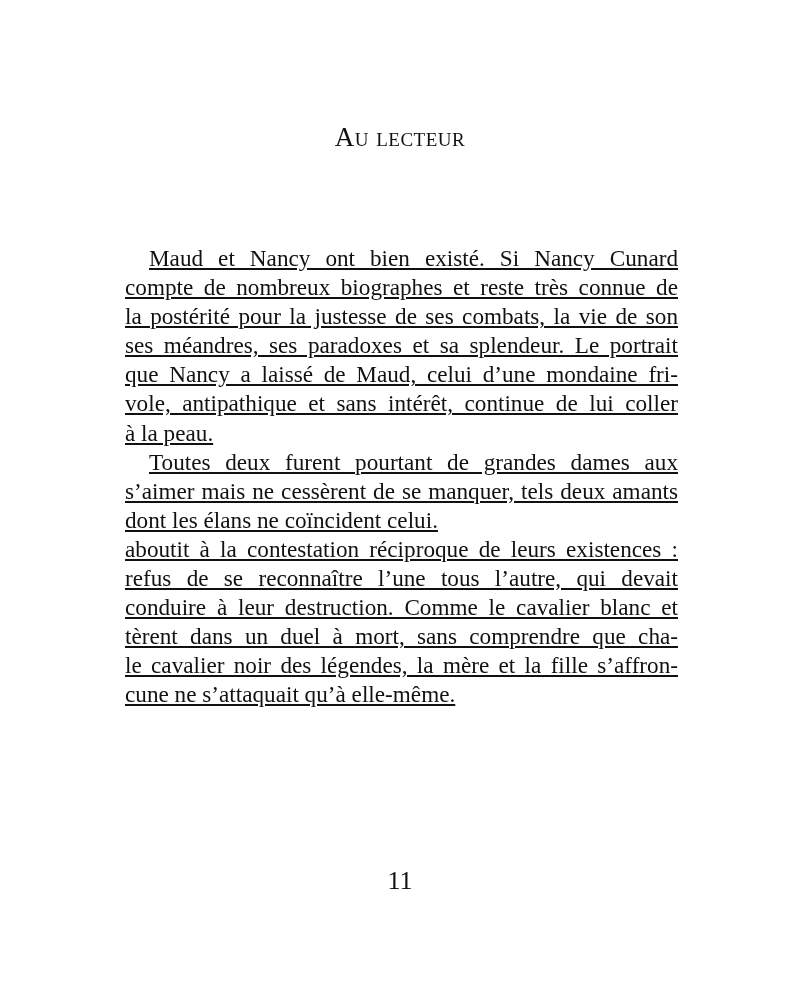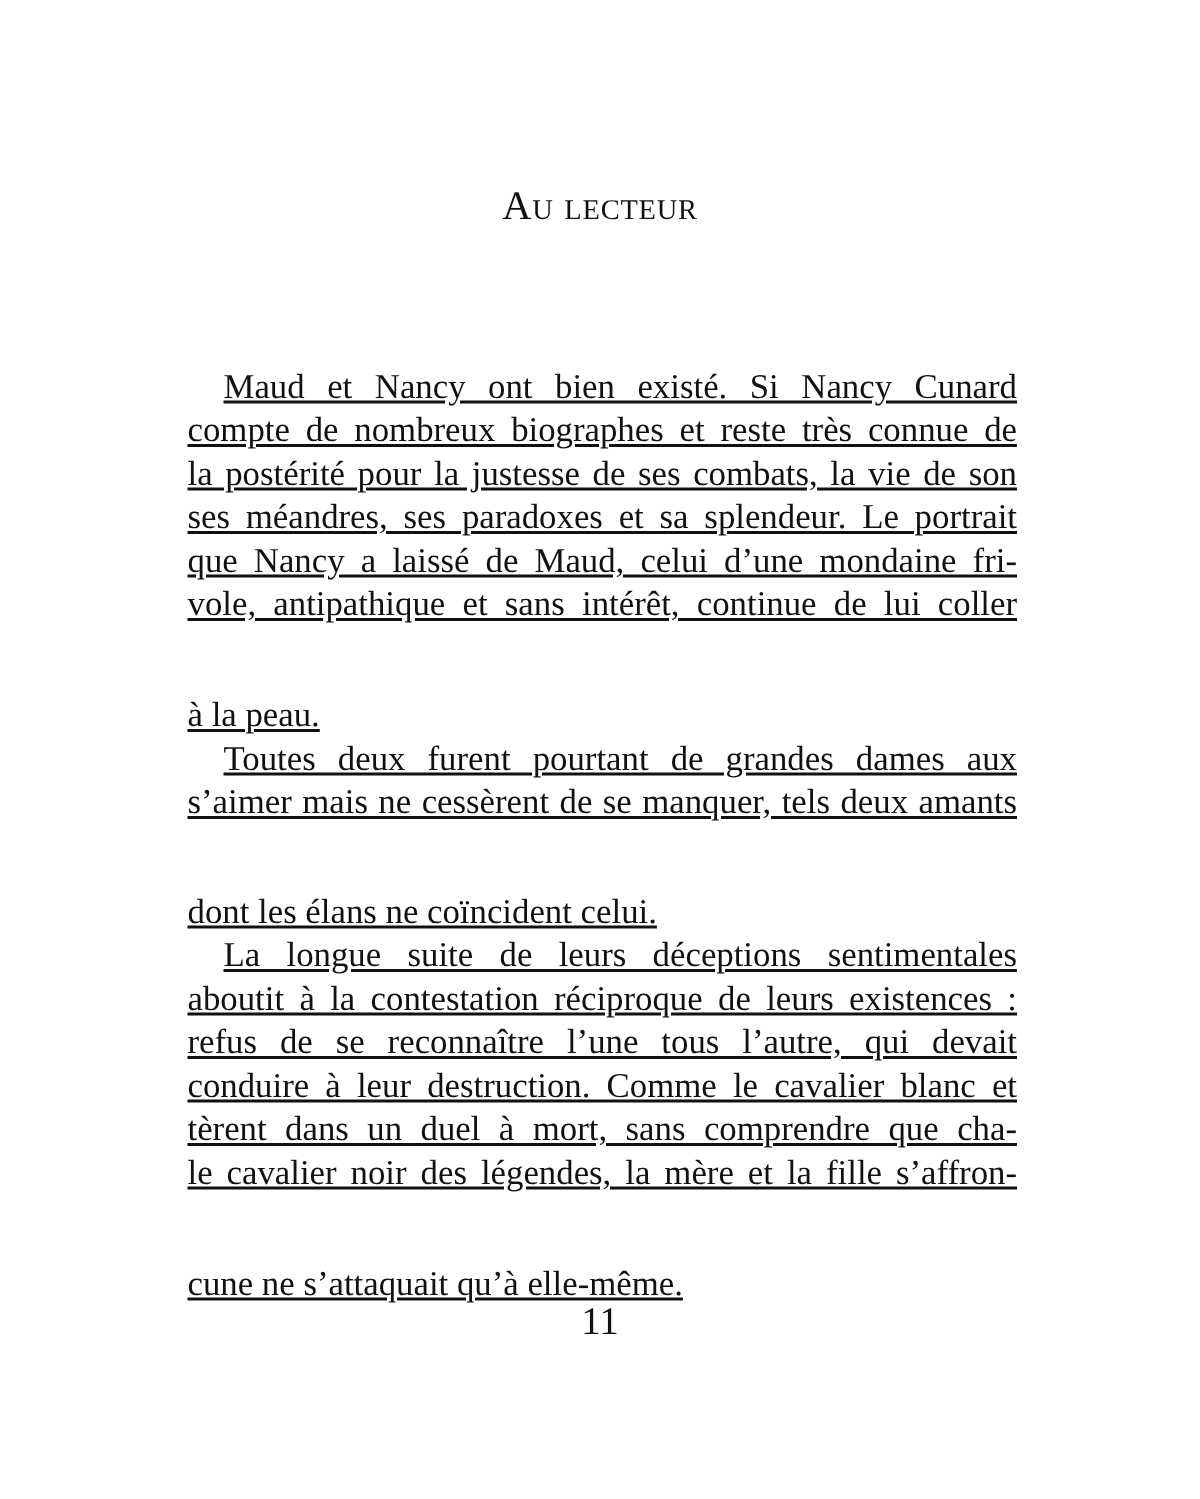--- a/index.html
+++ b/index.html
@@ -39,21 +39,20 @@
     }
     .line {
       display: block;
       white-space: nowrap;
       text-align: justify;
       text-align-last: justify;
       height: 29.1px;
     }
     .line.last {
       text-align-last: left;
-      margin-top: 44px;
     }
     .line.indent {
       padding-left: 24px;
     }
     .page-number {
       position: absolute;
       top: 866px;
       left: 0;
       width: 800px;
       text-align: center;
@@ -75,21 +74,20 @@
     <span class="line">que Nancy a laissé de Maud, celui d’une mondaine fri-</span>
     <span class="line">vole, antipathique et sans intérêt, continue de lui coller</span>
     <span class="line last">à la peau.</span>
   </div>
   <div>
     <span class="line indent">Toutes deux furent pourtant de grandes dames aux</span>
     <span class="line">s’aimer mais ne cessèrent de se manquer, tels deux amants</span>
     <span class="line last">dont les élans ne coïncident celui.</span>
   </div>
   <div>
-    <span class="line indent">La longue suite de leurs déceptions sentimentales</span>
     <span class="line">aboutit à la contestation réciproque de leurs existences :</span>
     <span class="line">refus de se reconnaître l’une tous l’autre, qui devait</span>
     <span class="line">conduire à leur destruction. Comme le cavalier blanc et</span>
     <span class="line">tèrent dans un duel à mort, sans comprendre que cha-</span>
     <span class="line">le cavalier noir des légendes, la mère et la fille s’affron-</span>
     <span class="line last">cune ne s’attaquait qu’à elle-même.</span>
   </div>
 </div>
 
 <div class="page-number">11</div>

